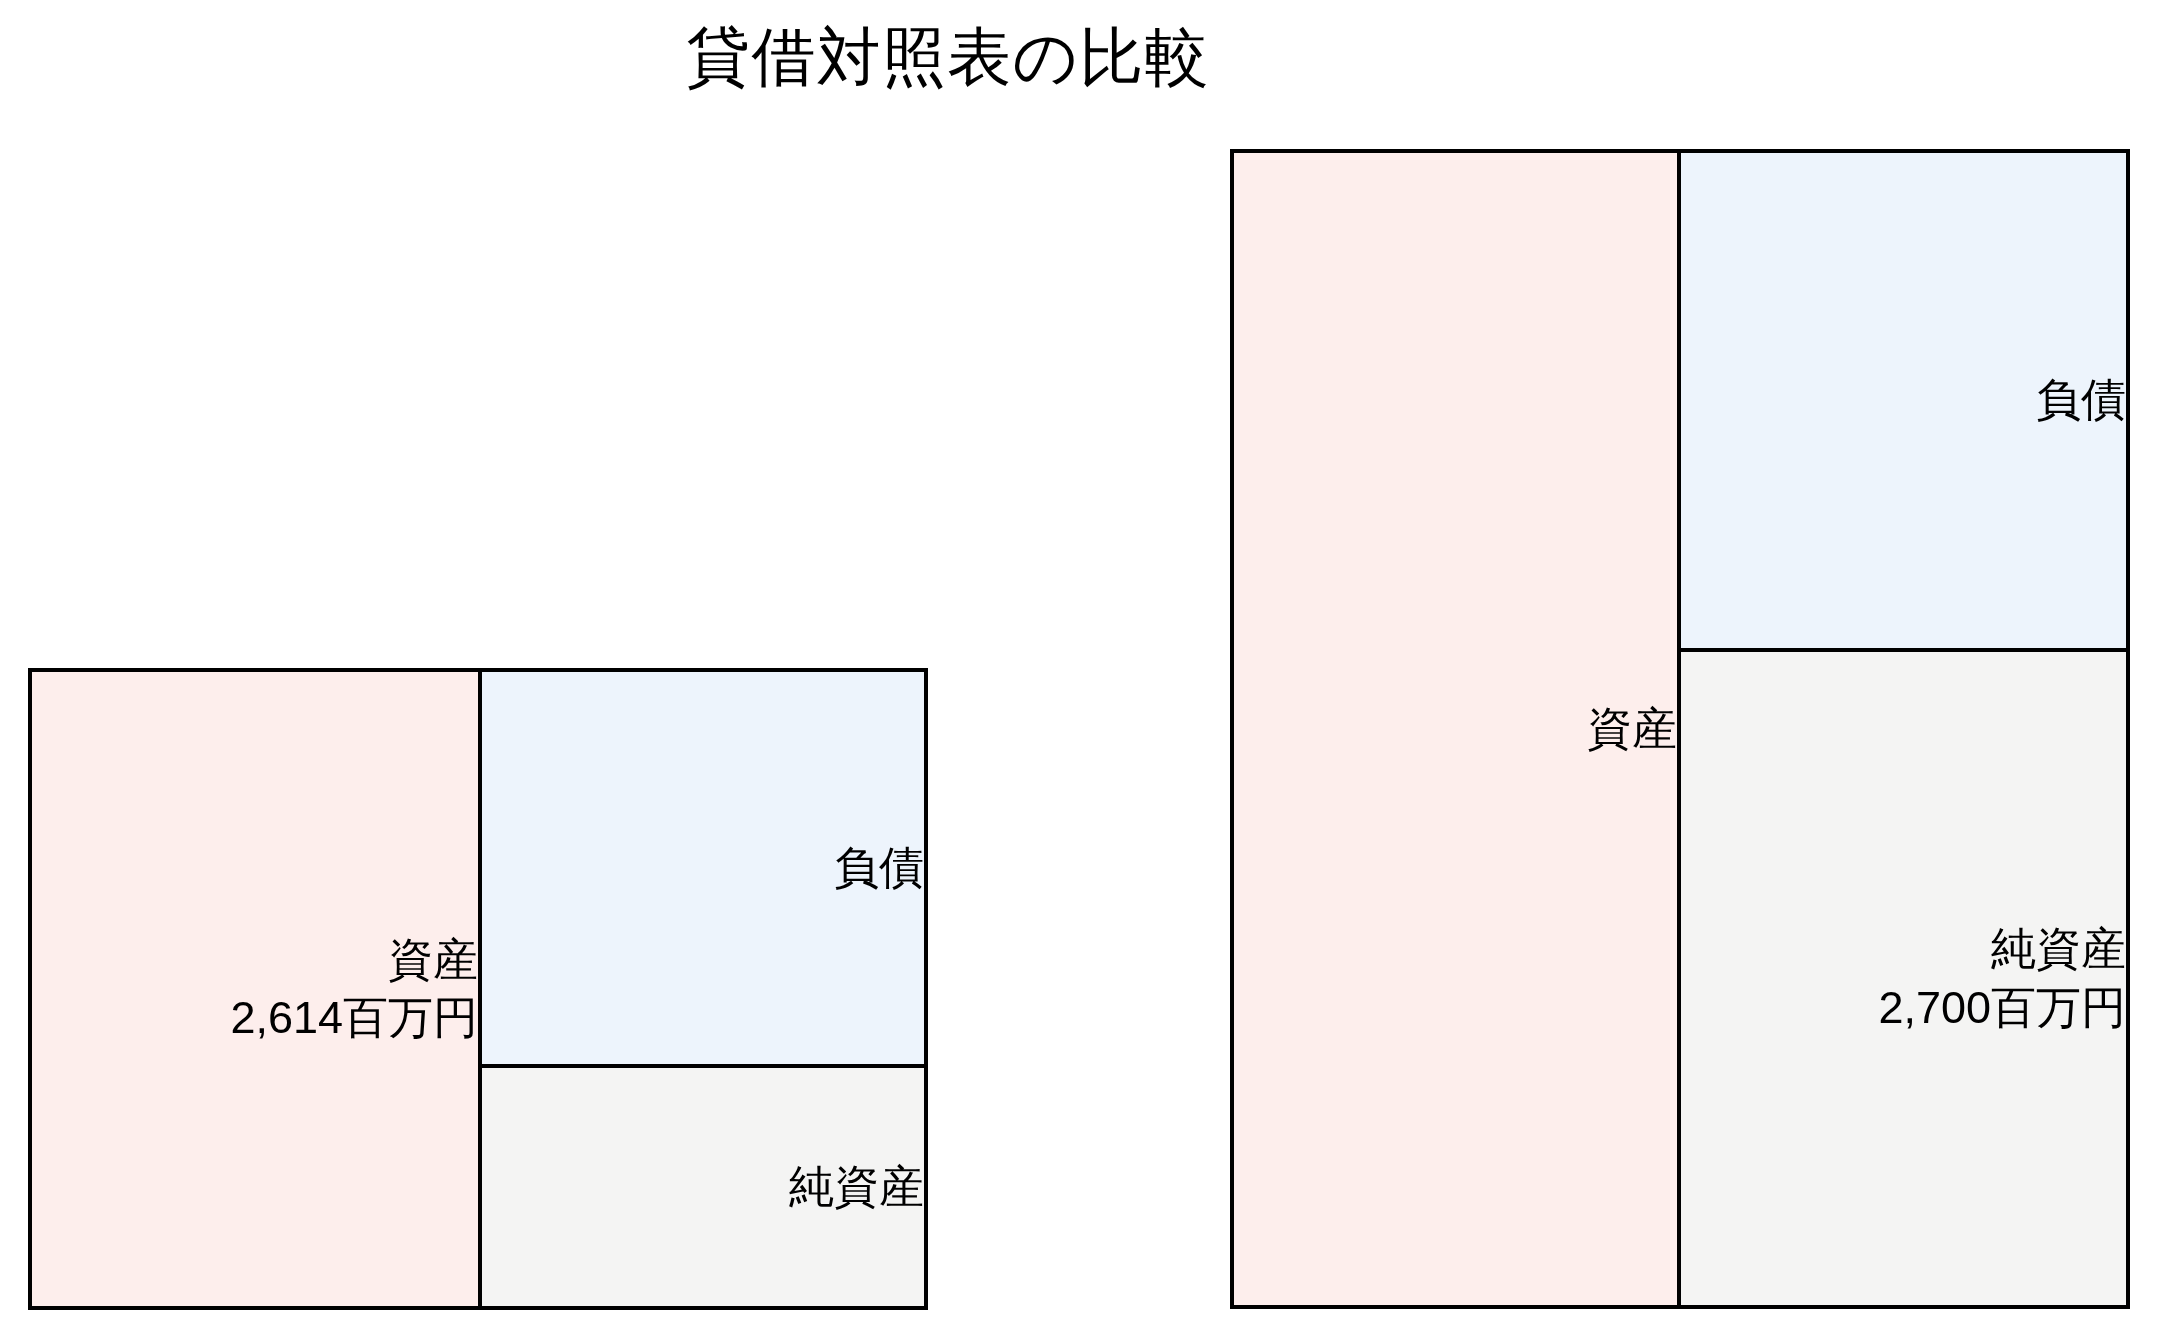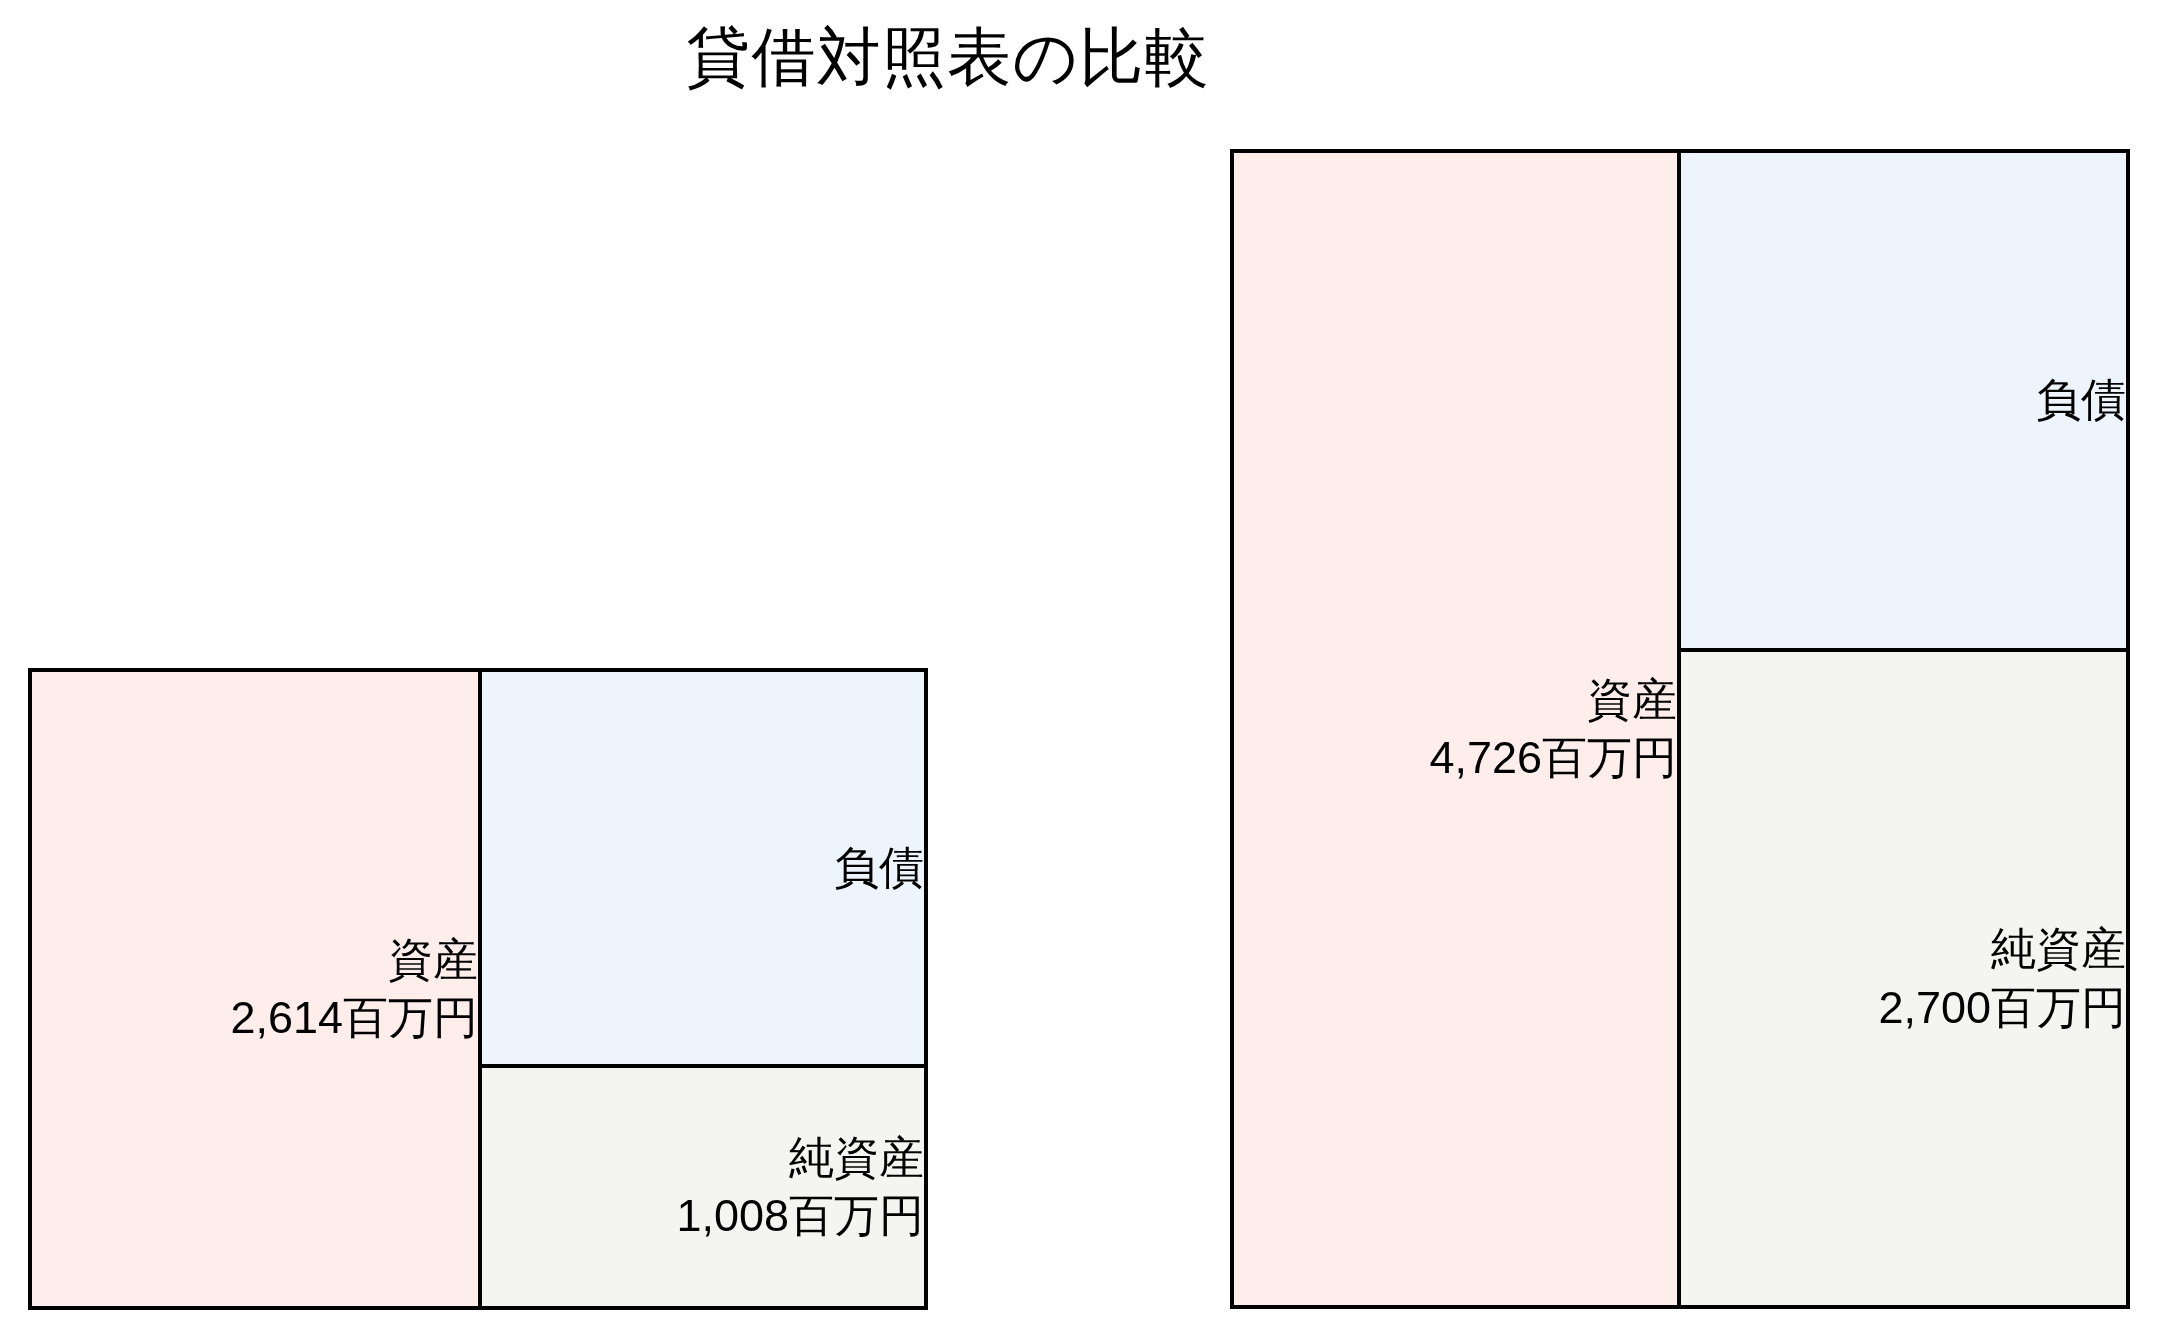--- a/index.html
+++ b/index.html
@@ -79,29 +79,27 @@
     <span class="blk-label">資産</span>
     <span class="blk-value">2,614百万円</span>
   </div>
 
   <div id="left-liabilities" class="bs-block" style="background:#edf4fc">
     <span class="blk-label">負債</span>
   </div>
 
   <div id="left-networth" class="bs-block" style="background:#f4f4f3">
     <span class="blk-label">純資産</span>
-    <span class="blk-value">1,008百万円</span>
   </div>
 </div>
 
 <div id="figure-right" class="bs-figure">
 
   <div id="right-assets" class="bs-block" style="background:#fdeeec">
     <span class="blk-label">資産</span>
-    <span class="blk-value">4,726百万円</span>
   </div>
 
   <div id="right-liabilities" class="bs-block" style="background:#edf4fc">
     <span class="blk-label">負債</span>
   </div>
 
   <div id="right-networth" class="bs-block" style="background:#f4f4f3">
     <span class="blk-label">純資産</span>
     <span class="blk-value">2,700百万円</span>
   </div>

